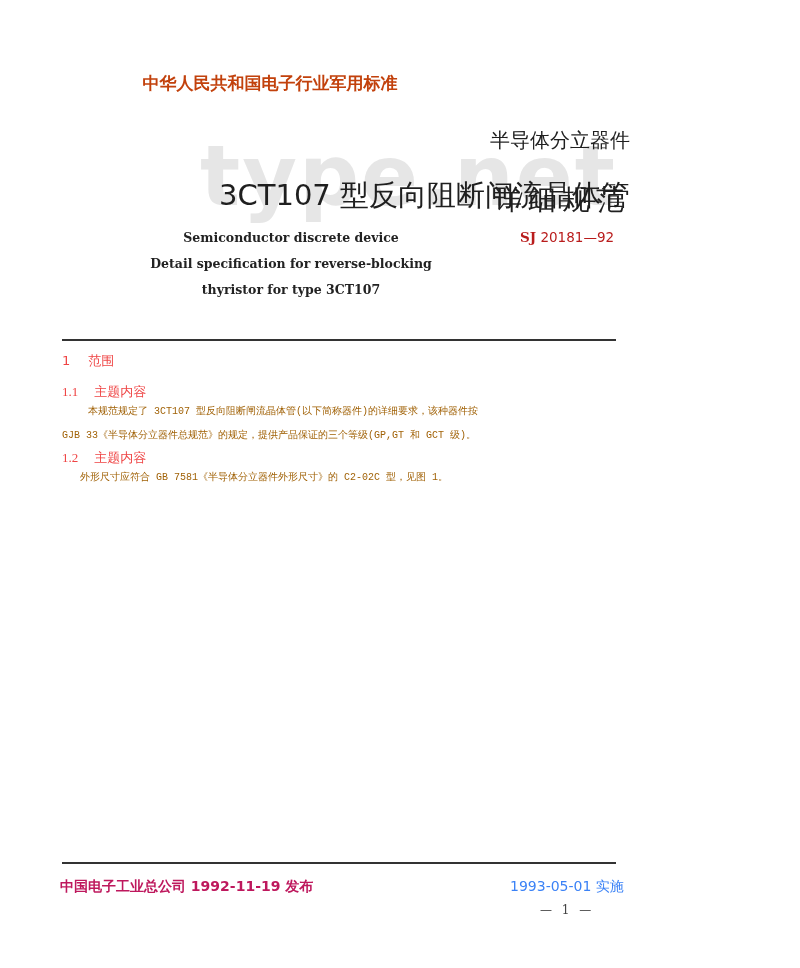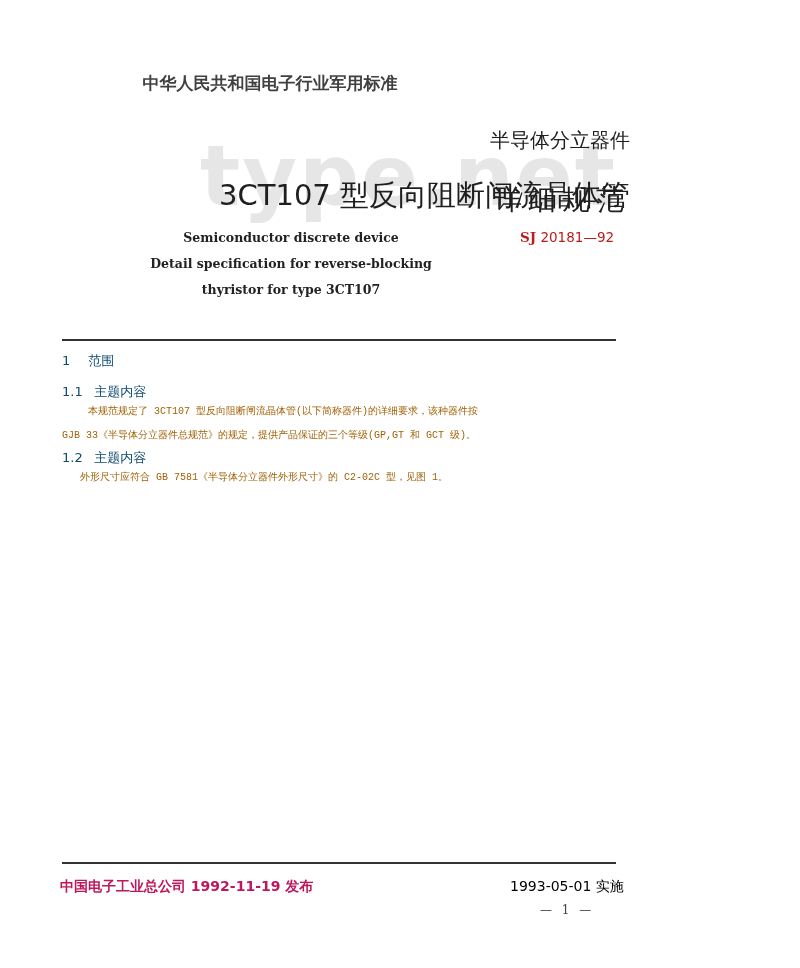--- a/index.html
+++ b/index.html
@@ -28,21 +28,21 @@
       letter-spacing: 2px;
       z-index: 0;
     }
 
     .header-std {
       left: 0; width: 540px;
       top: 72px;
       text-align: center;
       font-size: 17px;
       font-weight: bold;
-      color: #404040;
+      color: #c2410c;
       z-index: 1;
     }
     .title {
       left: 0; width: 630px;
       text-align: right;
       z-index: 1;
       color: #1f1f1f;
     }
     .title.l1 { top: 127px; font-size: 20px; }
     .title.l2 { top: 136px; font-size: 29px; margin-top: 40px; }
@@ -78,46 +78,46 @@
       width: 554px;
       height: 0;
       border-top: 2px solid #333;
       z-index: 1;
     }
     .rule.top { top: 339px; }
     .rule.bottom { top: 862px; }
 
     .sec {
       font-size: 13px;
-      color: #0c4a6e;
+      color: #ef4444;
       z-index: 1;
     }
     .sec .num { display: inline-block; width: 22px; }
-    .sec .num.wide { width: 28px; }
+    .sec .num.wide { width: 28px; font-family: Liberation Serif, serif; }
 
     .para {
       font-family: Liberation Mono, monospace;
       font-size: 10px;
       color: #a16207;
       z-index: 1;
     }
 
     .footer-left {
       left: 60px;
       top: 878px;
       font-size: 14px;
       font-weight: bold;
       color: #be185d;
       z-index: 1;
     }
     .footer-right {
       left: 510px;
       top: 878px;
       font-size: 14px;
-      color: #000000;
+      color: #3b82f6;
       z-index: 1;
     }
     .page-number {
       left: 540px;
       top: 903px;
       font-family: "DejaVu Serif", serif;
       font-size: 12px;
       color: #444;
       z-index: 1;
       letter-spacing: 3px;

